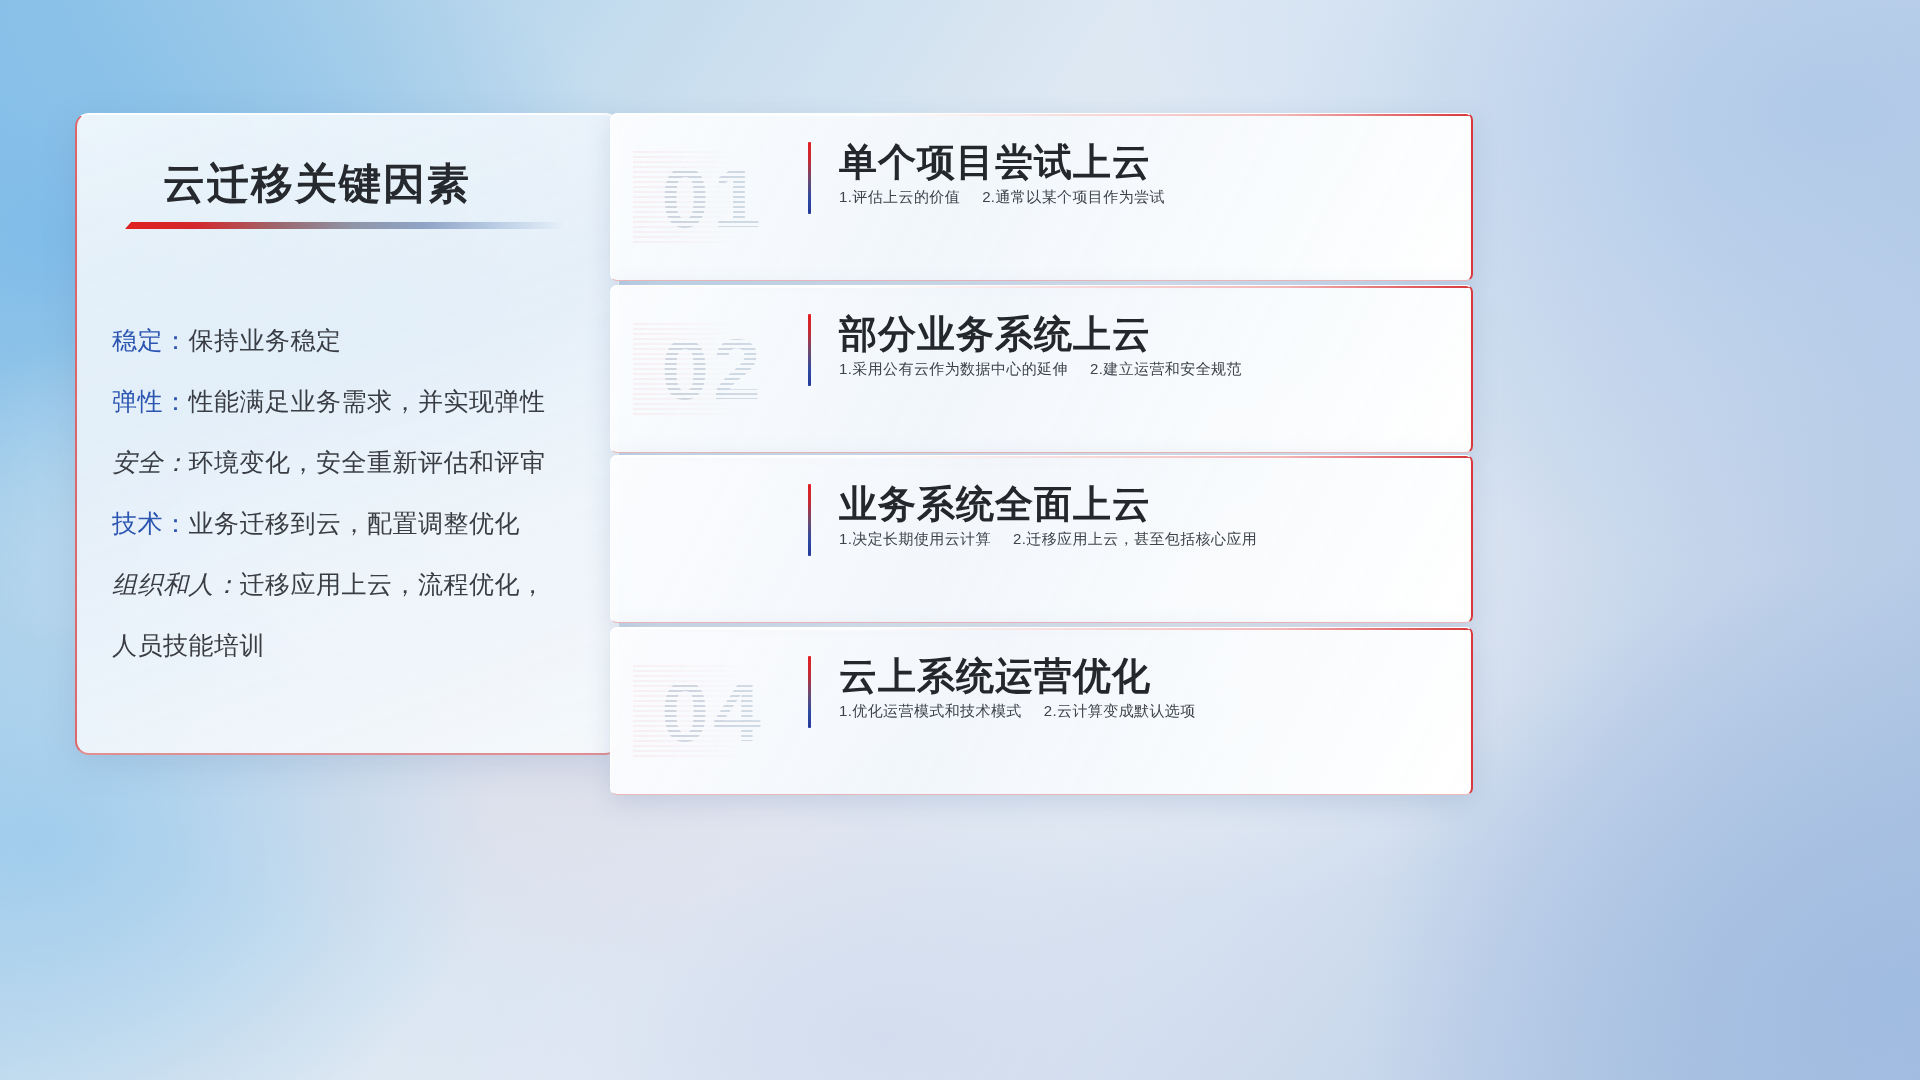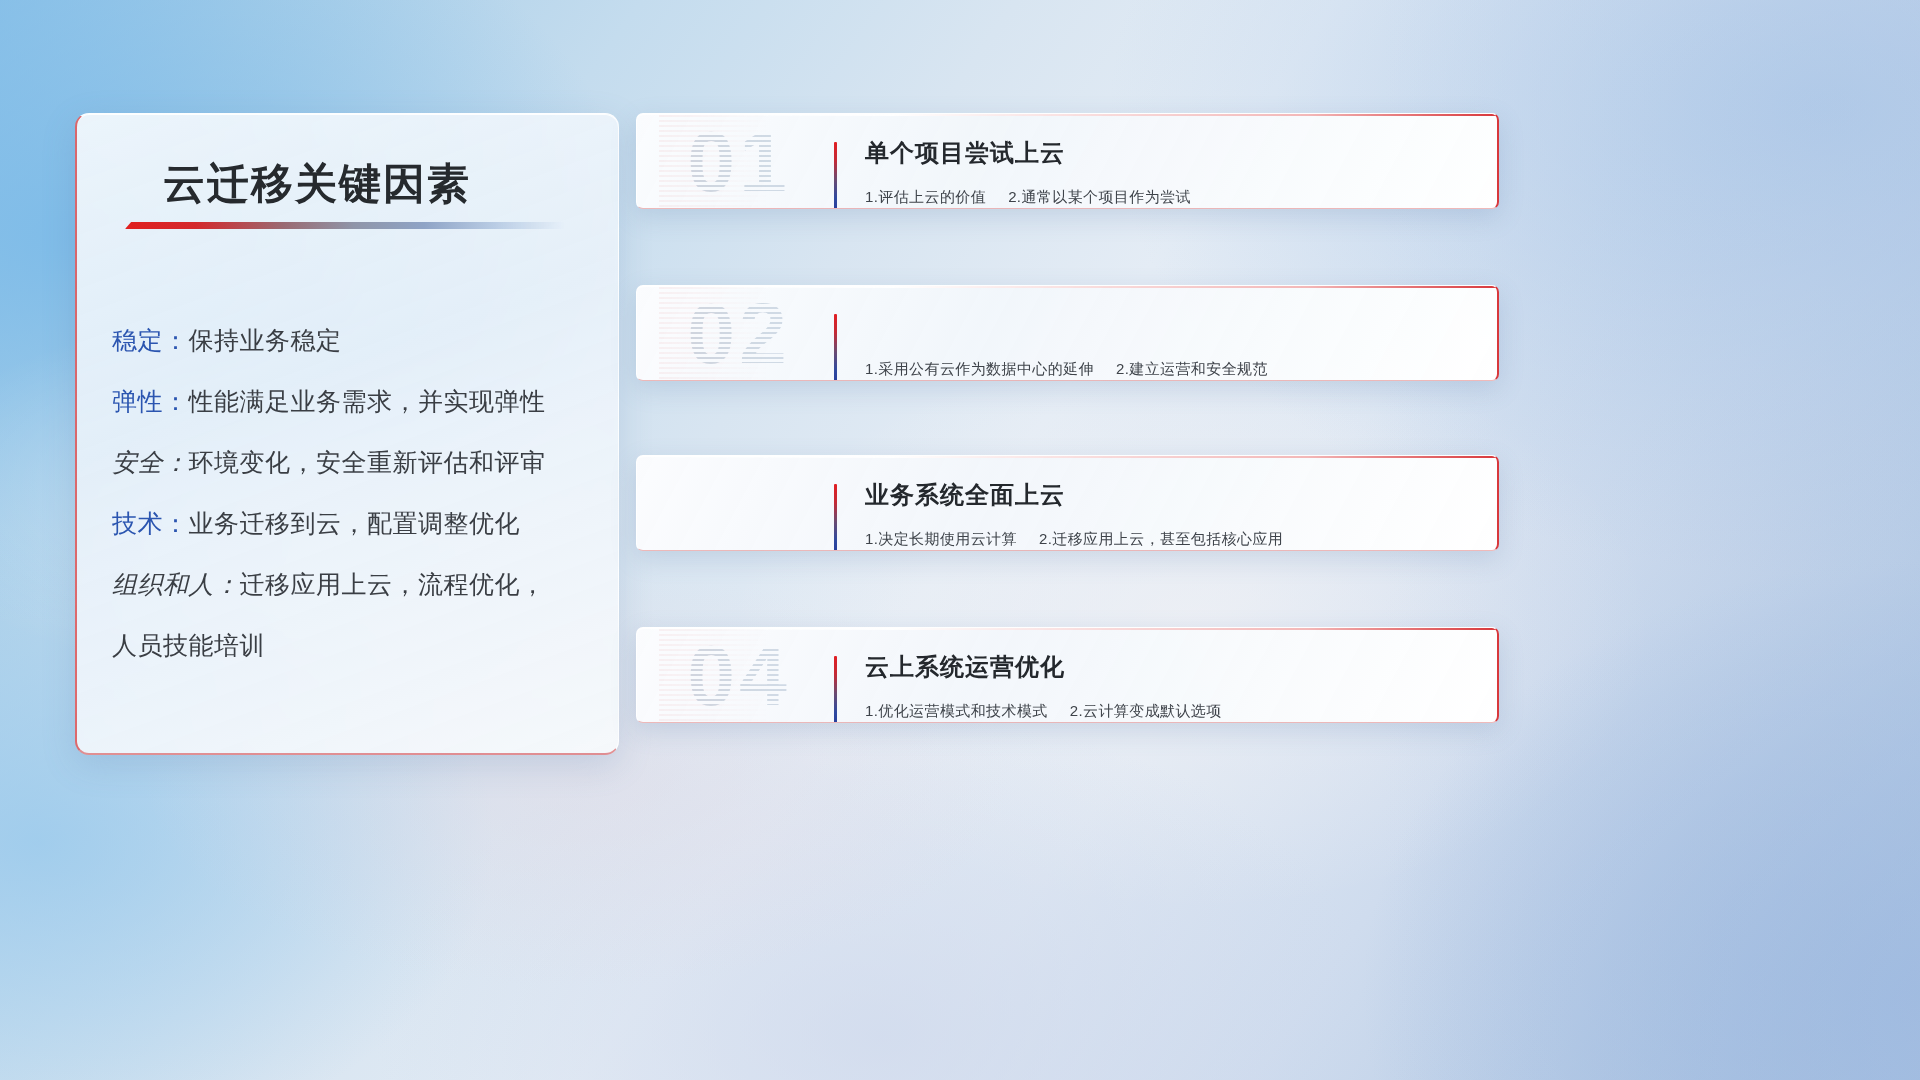--- a/index.html
+++ b/index.html
@@ -79,21 +79,21 @@
     font-size:25px; line-height:61px; white-space:nowrap;
     color:#3a3e44; letter-spacing:.5px;
   }
   .prow .k { font-weight:normal; }
   .prow.accent .k { color:#2b55b0; }
   .prow.plain .k { color:#3a3e44;font-style:italic; }
   .prow.cont { color:#3a3e44; }
 
   
   .card {
-    position:absolute; left:636px; width:863px; height:96px;
+    position:absolute; left:610px; width:863px; height:168px;
     border-radius:7px;
     background:linear-gradient(118deg, rgba(252,253,254,.97) 0%, rgba(243,247,251,.93) 40%, rgba(249,251,253,.97) 72%, rgba(255,255,255,.99) 100%);
     border:1px solid rgba(255,255,255,.9);
     border-right:2px solid #d8383c;
     border-bottom:1px solid rgba(214,58,60,.35);
     box-shadow:0 8px 26px rgba(86,120,166,.20), inset 0 1px 0 rgba(255,255,255,.95);
     overflow:hidden;
   }
   .card::before{
     content:""; position:absolute; left:0; top:0; height:2px; right:0;
@@ -121,21 +121,21 @@
   }
 
   .divider {
     position:absolute; left:197px; top:28px; width:3px; height:72px;
     background:linear-gradient(180deg,#e11f23 0%,#c42a36 26%,#6b4a70 52%,#2f49a0 78%,#23399b 100%);
     border-radius:1px;
   }
 
   .card-title {
     position:absolute; left:228px; top:23px;
-    font-size:24px; font-weight:bold; color:#24282d; letter-spacing:1px;
+    font-size:38px; font-weight:bold; color:#24282d; letter-spacing:1px;
     white-space:nowrap;
   }
   .card-desc {
     position:absolute; left:228px; top:74px;
     font-size:15px; color:#3e434a; letter-spacing:.4px;
     white-space:nowrap;
   }
   .card-desc .gap { display:inline-block; width:22px; }
 </style>
 </head>
@@ -180,20 +180,21 @@
     <div class="divider"></div>
     <h2 class="card-title">单个项目尝试上云</h2>
     <p class="card-desc">
       <span>1.评估上云的价值</span><span class="gap"></span><span>2.通常以某个项目作为尝试</span>
     </p>
   </article>
 
   <article class="card" id="card-2">
     <div class="ghost-num">02</div>
     <div class="divider"></div>
+    <h2 class="card-title">部分业务系统上云</h2>
     <p class="card-desc">
       <span>1.采用公有云作为数据中心的延伸</span><span class="gap"></span><span>2.建立运营和安全规范</span>
     </p>
   </article>
 
   <article class="card" id="card-3">
     <div class="divider"></div>
     <h2 class="card-title">业务系统全面上云</h2>
     <p class="card-desc">
       <span>1.决定长期使用云计算</span><span class="gap"></span><span>2.迁移应用上云，甚至包括核心应用</span>

